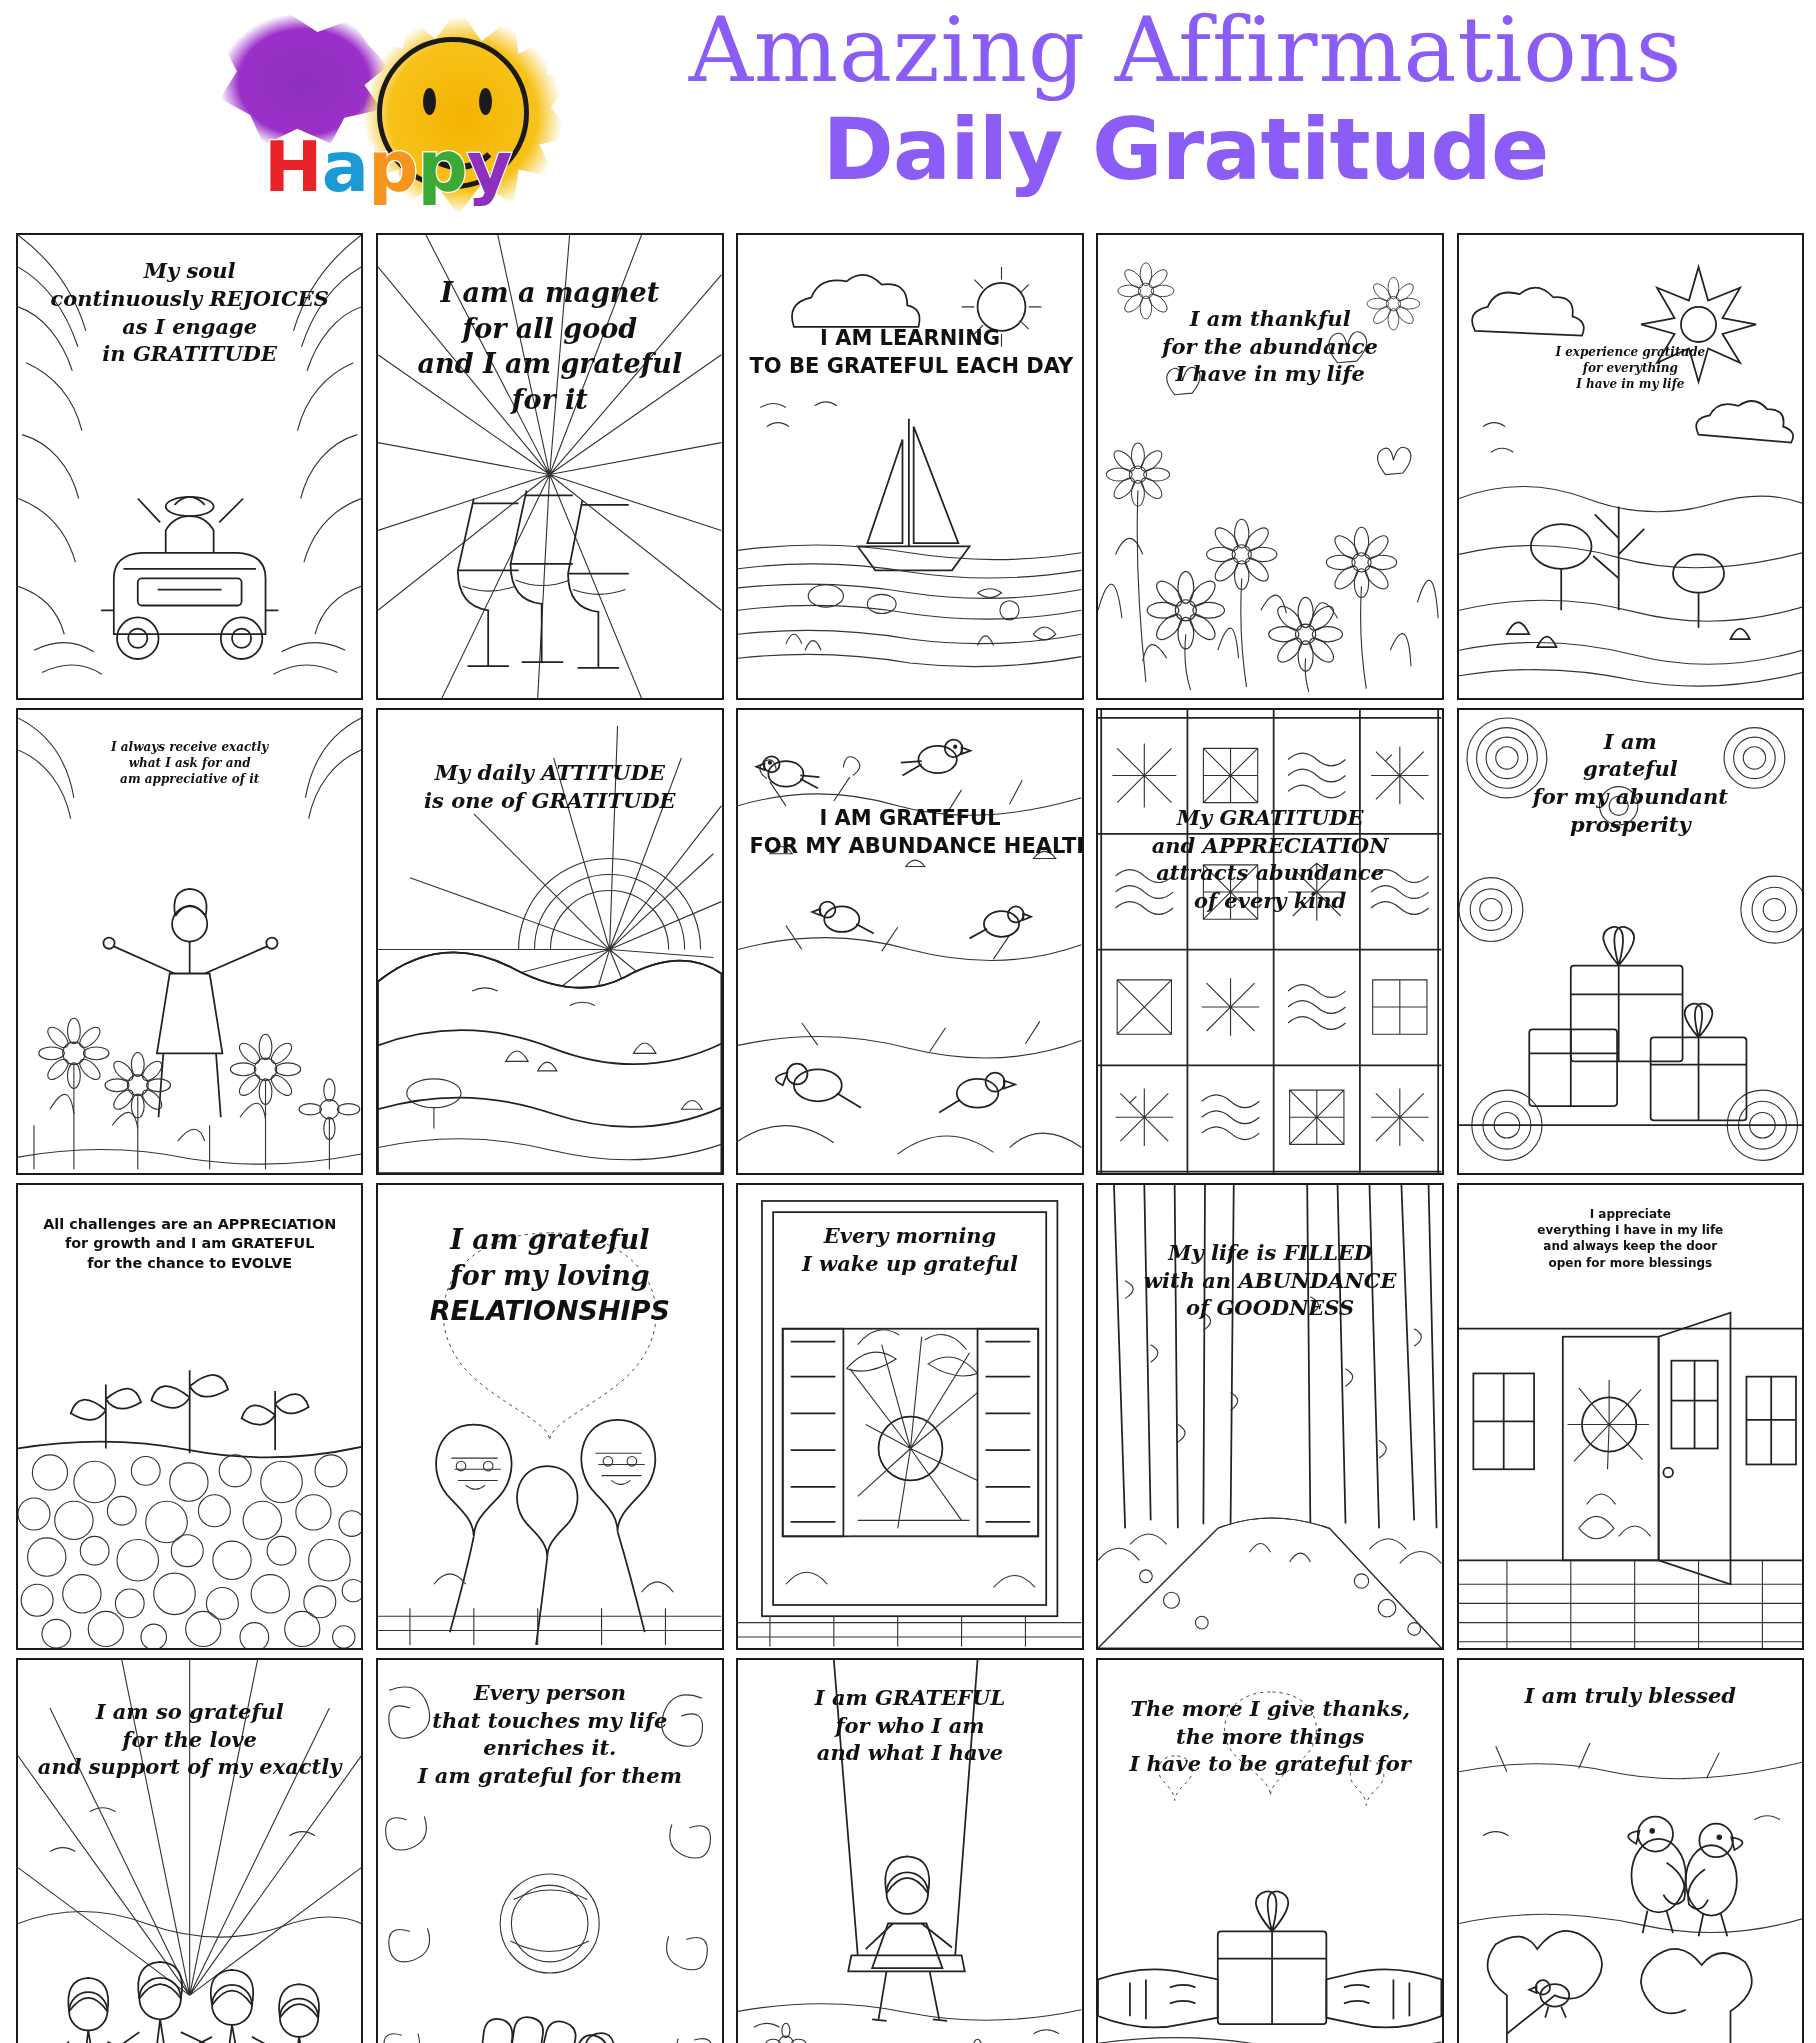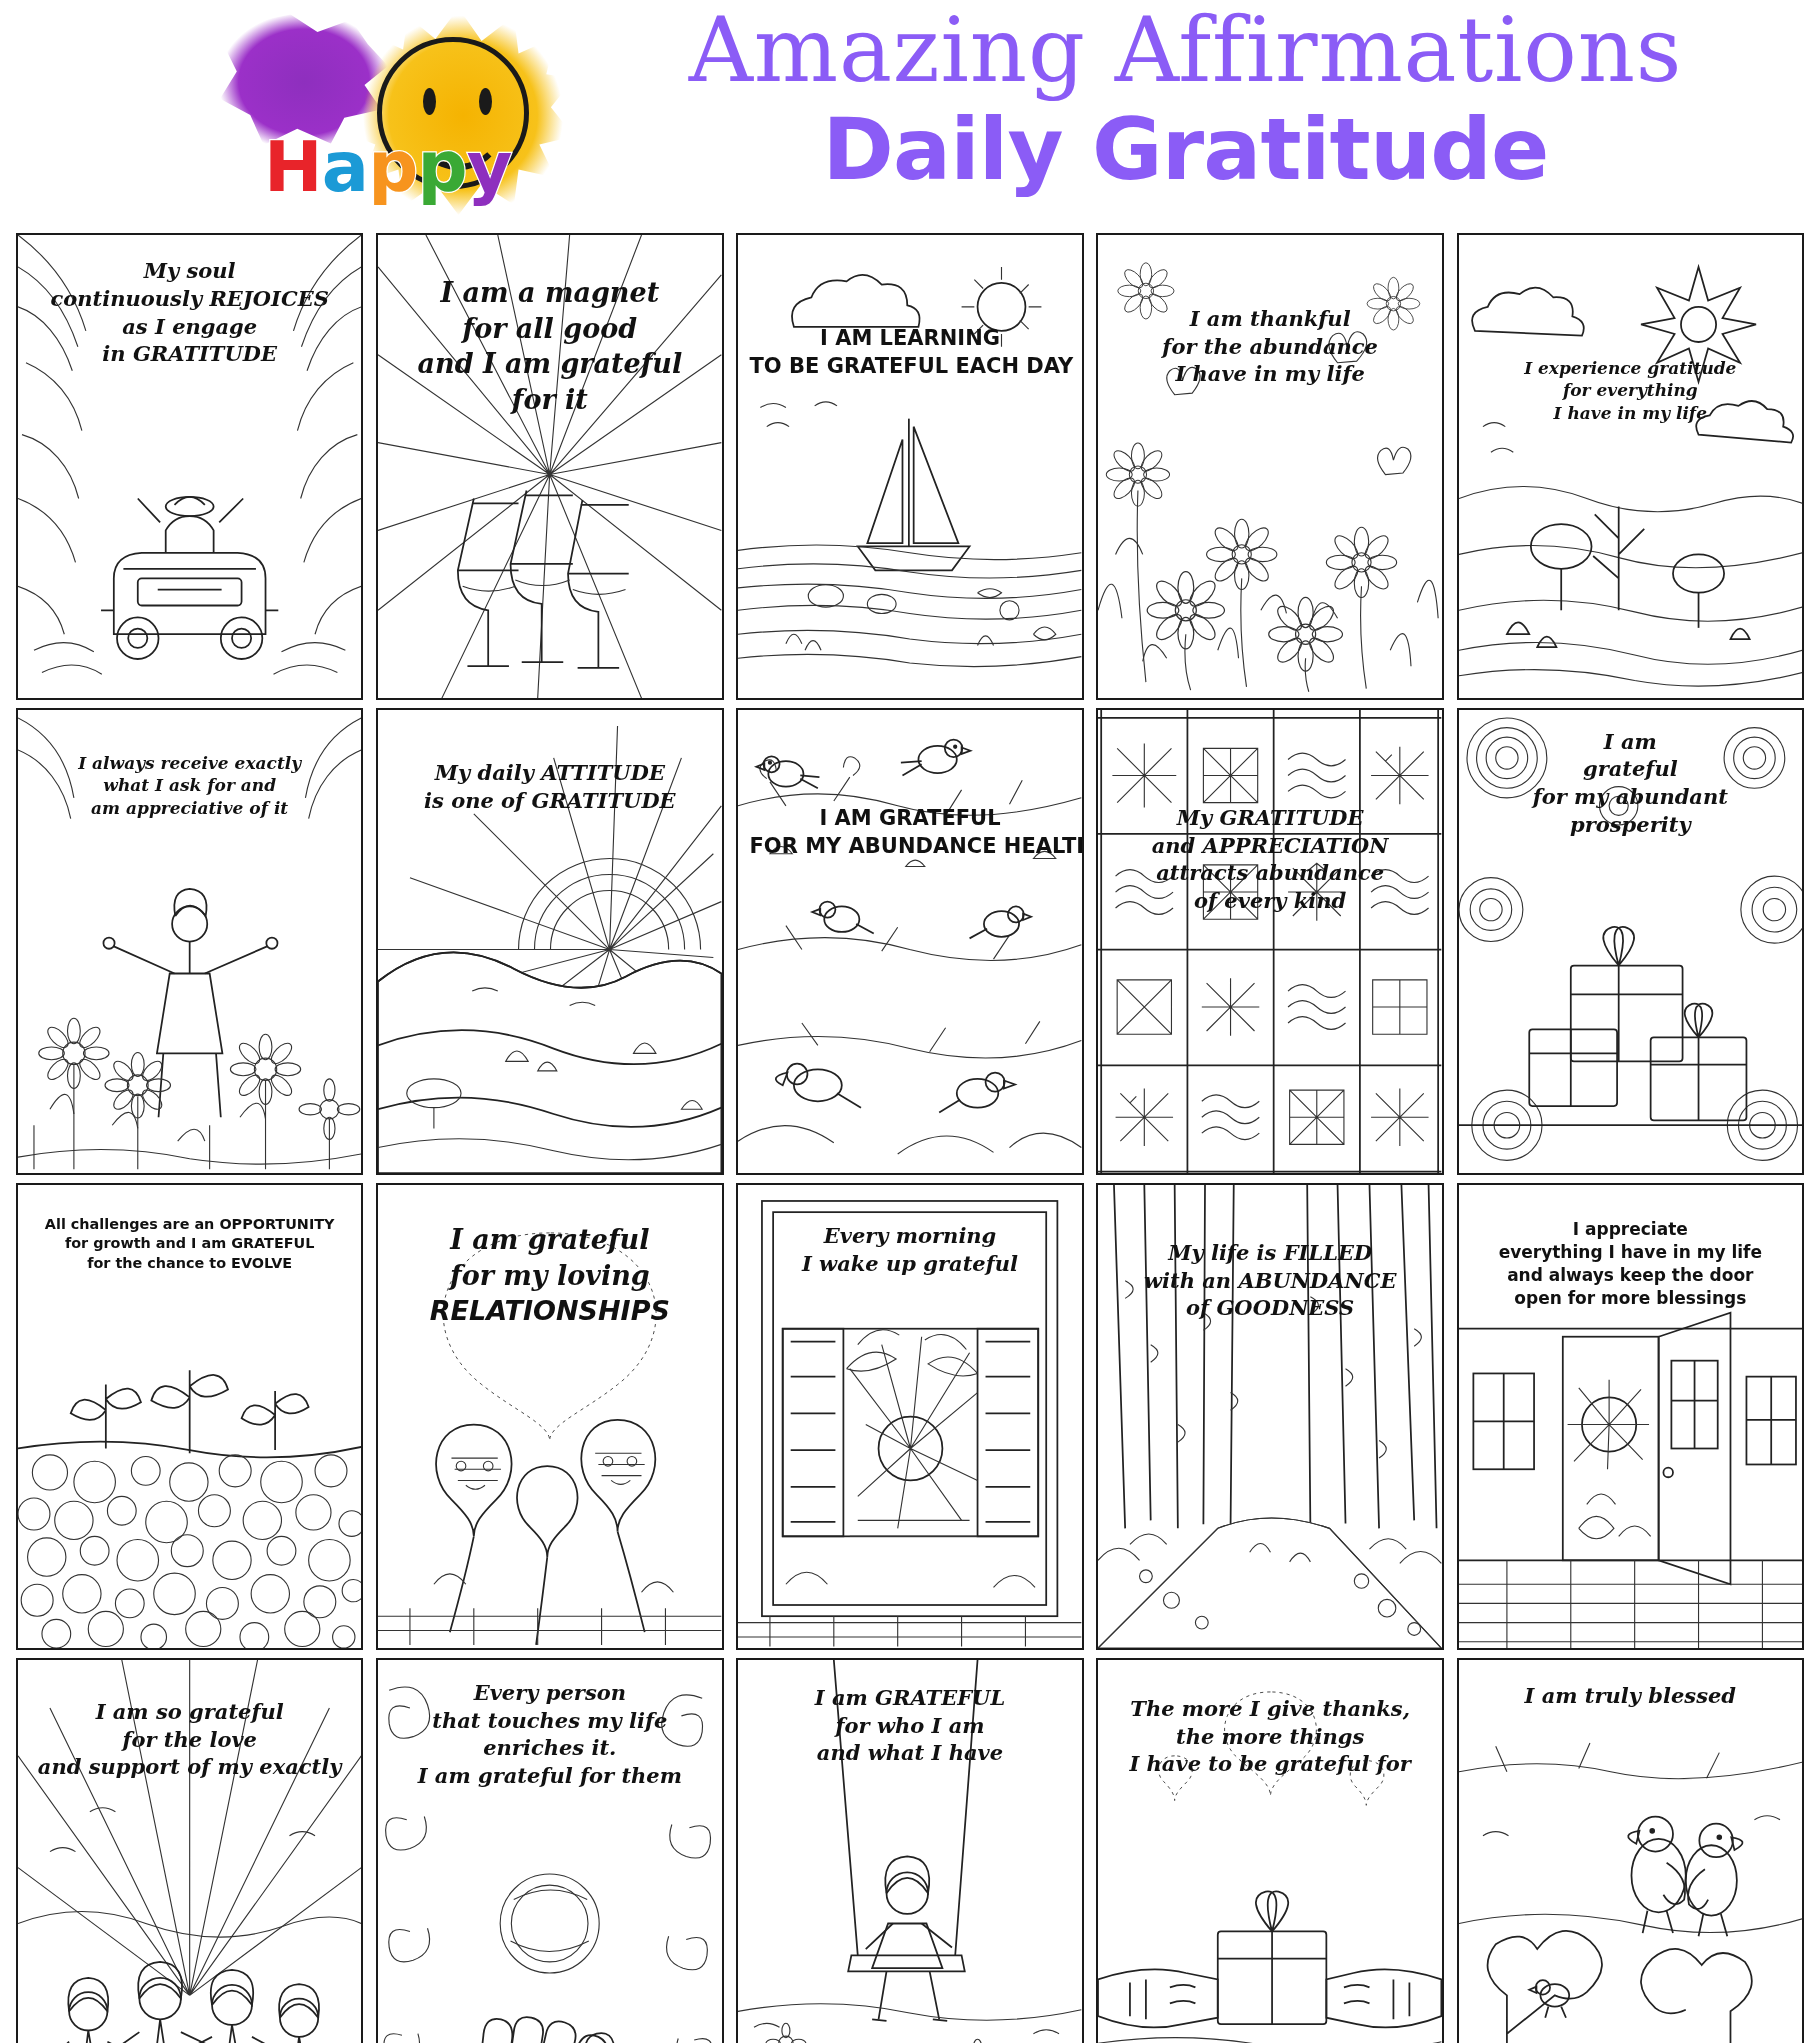--- a/index.html
+++ b/index.html
@@ -167,21 +167,21 @@
     font-size: 27px;
     line-height: 1.32;
   }
   .q-block {
     font-family: "DejaVu Sans", sans-serif;
     font-weight: bold;
     font-size: 24px;
     line-height: 1.35;
   }
   .q-small { font-size: 21px; }
-  .q-xsmall { font-size: 17px; margin-top: 12px; }
+  .q-xsmall { font-size: 12px; }
   .q-tiny { font-size: 14.4px; }
 
   
   .ln-s { stroke: #222; fill: none; stroke-width: 2.2; }
   .ln-t { stroke: #333; fill: none; stroke-width: 1.4; }
   .ln-d { stroke: #444; fill: none; stroke-width: 1.2; stroke-dasharray: 4 5; }
 </style>
 </head>
 <body>
 
@@ -778,21 +778,21 @@
           <circle cx="48" cy="562" r="18"></circle>
             <circle cx="110" cy="556" r="22"></circle>
             <circle cx="170" cy="566" r="16"></circle>
           <circle cx="232" cy="556" r="22"></circle>
             <circle cx="296" cy="566" r="18"></circle>
             <circle cx="356" cy="556" r="22"></circle>
           <circle cx="408" cy="566" r="14"></circle>
         </g>
       </svg>
       <div class="quote q-block q-tiny" style="top:30px">
-        <span class="ln">All challenges are an OPPORTUNITY</span>
+        <span class="ln">All challenges are an APPRECIATION</span>
         <span class="ln">for growth and I am GRATEFUL</span>
         <span class="ln">for the chance to EVOLVE</span>
       </div>
     </div>
 
     <div class="card">
       <svg class="art" viewBox="0 0 430 580" preserveAspectRatio="none">
         <g class="ln-d">
           <path d="M215 60 C80 60 40 180 130 250 C170 282 215 300 215 320 C215 300 260 282 300 250 C390 180 350 60 215 60 Z"></path>
         </g>

